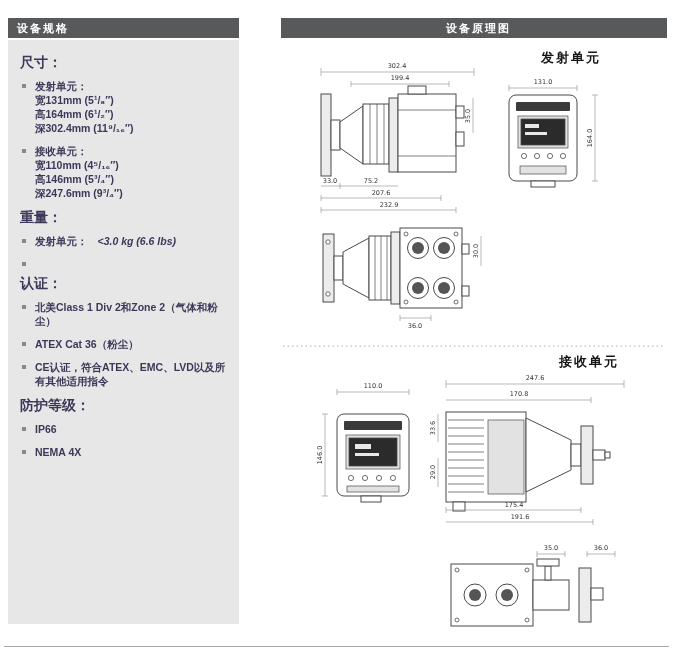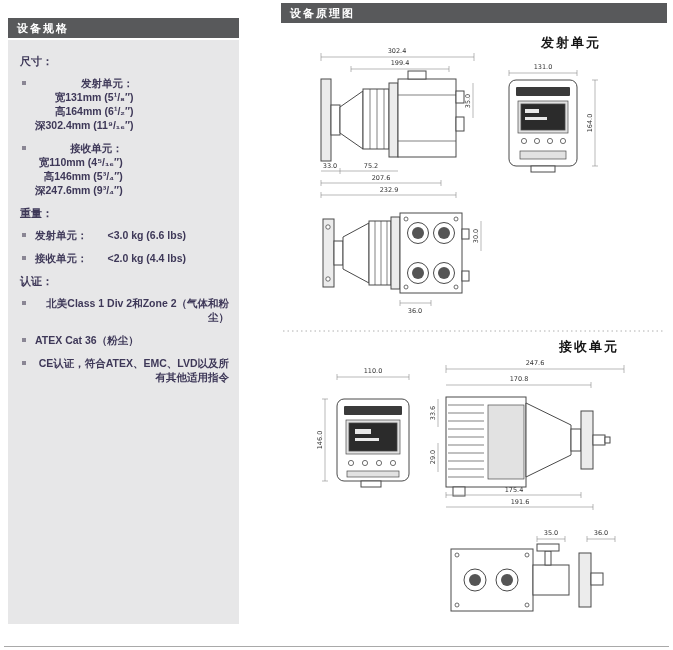--- a/index.html
+++ b/index.html
@@ -2,34 +2,34 @@
 <html><head>
 <meta charset="utf-8">
 <style>
   * { margin:0; padding:0; box-sizing:border-box; }
   html,body { background:#fff; }
   body { font-family:"Liberation Sans","DejaVu Sans",sans-serif; }
   .page { position:relative; width:673px; height:650px; background:#fff; overflow:hidden; }
   .bottom-rule { position:absolute; left:4px; right:4px; bottom:3px; border-top:1px solid #a9a9a9; }
 
   .col-left  { position:absolute; left:8px;  top:18px; width:231px; }
-  .col-right { position:absolute; left:281px; top:3px; width:386px; }
+  .col-right { position:absolute; left:281px; top:18px; width:386px;text-align:center; }
 
   .panel-header { height:20px; background:#58595b; color:#fff; font-size:11px;
                   font-weight:bold; line-height:20px; padding-left:9px; letter-spacing:2px; }
   .panel-body { margin-top:2px; background:#e7e7e8; padding:12px 10px 10px 12px;
                 min-height:584px; color:#3e3858; }
 
   .section + .section { margin-top:5px; }
-  .sec-title { font-size:11px; font-weight:bold; margin:2px 0 7px 0; color:#3e3858; }
-  .spec-item { display:flex; margin-bottom:9px;text-align:right; }
+  .sec-title { font-size:14px; font-weight:bold; margin:2px 0 7px 0; color:#3e3858; }
+  .spec-item { display:flex; margin-bottom:9px; }
   .bullet { width:4px; height:4px; background:#8a8694; margin:5px 9px 0 2px; flex:none; }
   .item-text { font-size:10.5px; line-height:14px; font-weight:600; color:#3e3858; }
   .lead { font-weight:bold; }
-  .val-gap { margin-left:20px; font-weight:600; }
+  .val-gap { margin-left:10px; font-weight:600;font-style:italic; }
 
   svg.drawing { display:block; margin-top:2px; }
   .shape { fill:#ffffff; stroke:#4a4a4a; stroke-width:1; }
   .shade { fill:#ececec; stroke:#4a4a4a; stroke-width:1; }
   .screen { fill:#2b2b2b; stroke:#4a4a4a; stroke-width:0.8; }
   .band { fill:#3a3a3a; }
   .lite { fill:#e2e2e2; stroke:#4a4a4a; stroke-width:0.7; }
   .btn { fill:#fff; stroke:#4a4a4a; stroke-width:0.8; }
   .ln  { stroke:#4a4a4a; stroke-width:0.7; fill:none; }
   .dim { stroke:#8a8a8a; stroke-width:0.6; }
@@ -75,43 +75,51 @@
       <div class="section">
         <div class="sec-title">重量：</div>
         <div class="spec-item">
           <span class="bullet"></span>
           <div class="item-text">
             <span class="lead">发射单元：</span><span class="val-gap">&lt;3.0 kg (6.6 lbs)</span>
           </div>
         </div>
         <div class="spec-item">
           <span class="bullet"></span>
-          <div class="item-text">
-            <span class="lead">接收单元：</span><span class="val-gap">&lt;2.0 kg (4.4 lbs)</span>
-          </div>
         </div>
       </div>
 
 
       <div class="section">
         <div class="sec-title">认证：</div>
         <div class="spec-item">
           <span class="bullet"></span>
           <div class="item-text">北美Class 1 Div 2和Zone 2（气体和粉尘）</div>
         </div>
         <div class="spec-item">
           <span class="bullet"></span>
           <div class="item-text">ATEX Cat 36（粉尘）</div>
         </div>
         <div class="spec-item">
           <span class="bullet"></span>
           <div class="item-text">CE认证，符合ATEX、EMC、LVD以及所有其他适用指令</div>
         </div>
       </div>
 
+      <div class="section">
+        <div class="sec-title">防护等级：</div>
+        <div class="spec-item">
+          <span class="bullet"></span>
+          <div class="item-text">IP66</div>
+        </div>
+        <div class="spec-item">
+          <span class="bullet"></span>
+          <div class="item-text">NEMA 4X</div>
+        </div>
+      </div>
 
     </div>
   </div>
 
   <div class="col-right">
     <div class="panel-header">
       <span>设备原理图</span>
     </div>
 
     <svg class="drawing" width="386" height="604" viewBox="0 0 386 604">

